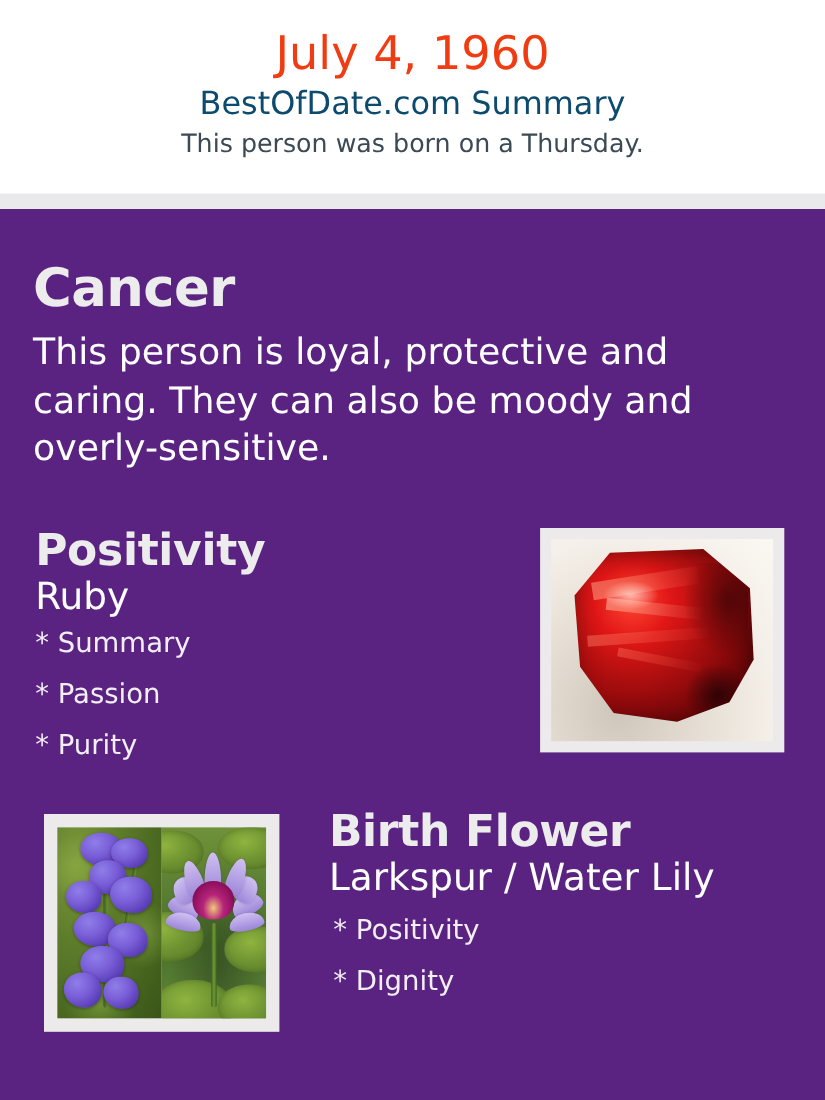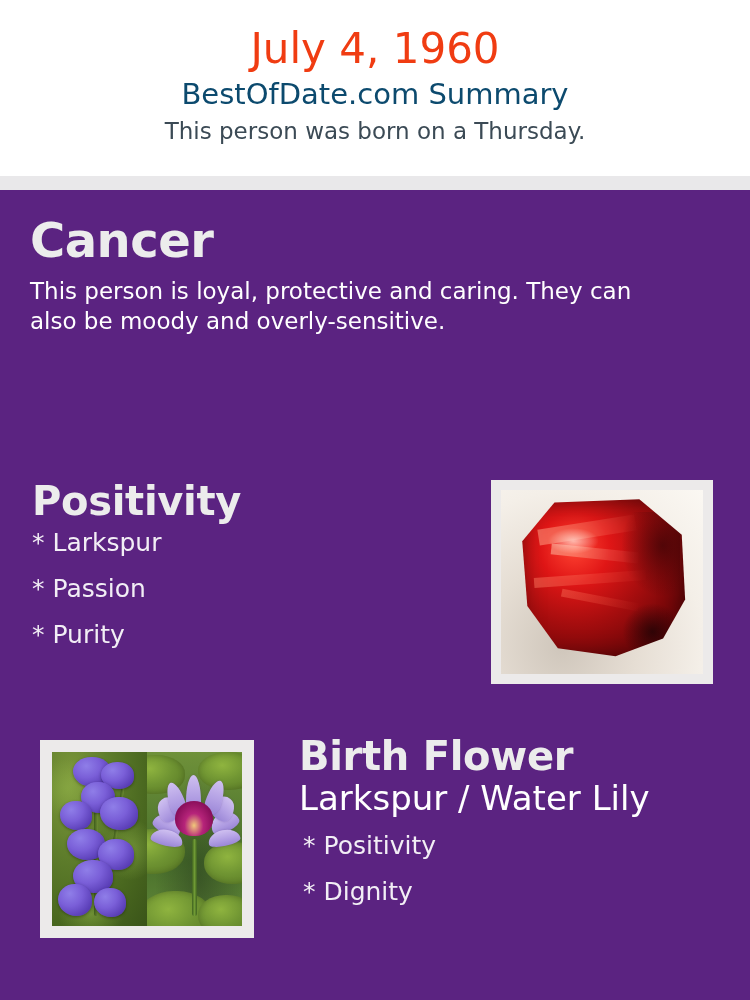--- a/index.html
+++ b/index.html
@@ -69,33 +69,33 @@
     left: 0; top: 190px;
     width: 750px;
     height: 810px;
     background: #5b2381;
   }
 
   
   .zodiac {
     position: absolute;
     left: 30px;
-    top: 26px;
+    top: 48px;
     width: 640px;
   }
   .zodiac-name {
     font-size: 48px;
     font-weight: bold;
     color: #ececec;
     line-height: 1.0;
     letter-spacing: -0.5px;
   }
   .zodiac-desc {
     margin-top: 12px;
-    font-size: 23px;
+    font-size: 33px;
     font-weight: 400;
     color: #ffffff;
     line-height: 1.32;
     width: 620px;
   }
 
   
   .stone-block {
     position: absolute;
     left: 32px;
@@ -309,22 +309,23 @@
 
   <div class="body-panel">
 
     <div class="zodiac">
       <div class="zodiac-name">Cancer</div>
       <div class="zodiac-desc">This person is loyal, protective and caring. They can also be moody and overly-sensitive.</div>
     </div>
 
     <div class="stone-block">
       <div class="stone-title">Positivity</div>
+      <div class="stone-name">Ruby</div>
       <div class="stone-list">
-        <div class="bullet-line">* Larkspur</div>
+        <div class="bullet-line">* Summary</div>
         <div class="bullet-line">* Passion</div>
         <div class="bullet-line">* Purity</div>
       </div>
     </div>
 
     <div class="flower-block">
       <div class="flower-title">Birth Flower</div>
       <div class="flower-name">Larkspur / Water Lily</div>
       <div class="flower-list">
         <div class="bullet-line">* Positivity</div>

